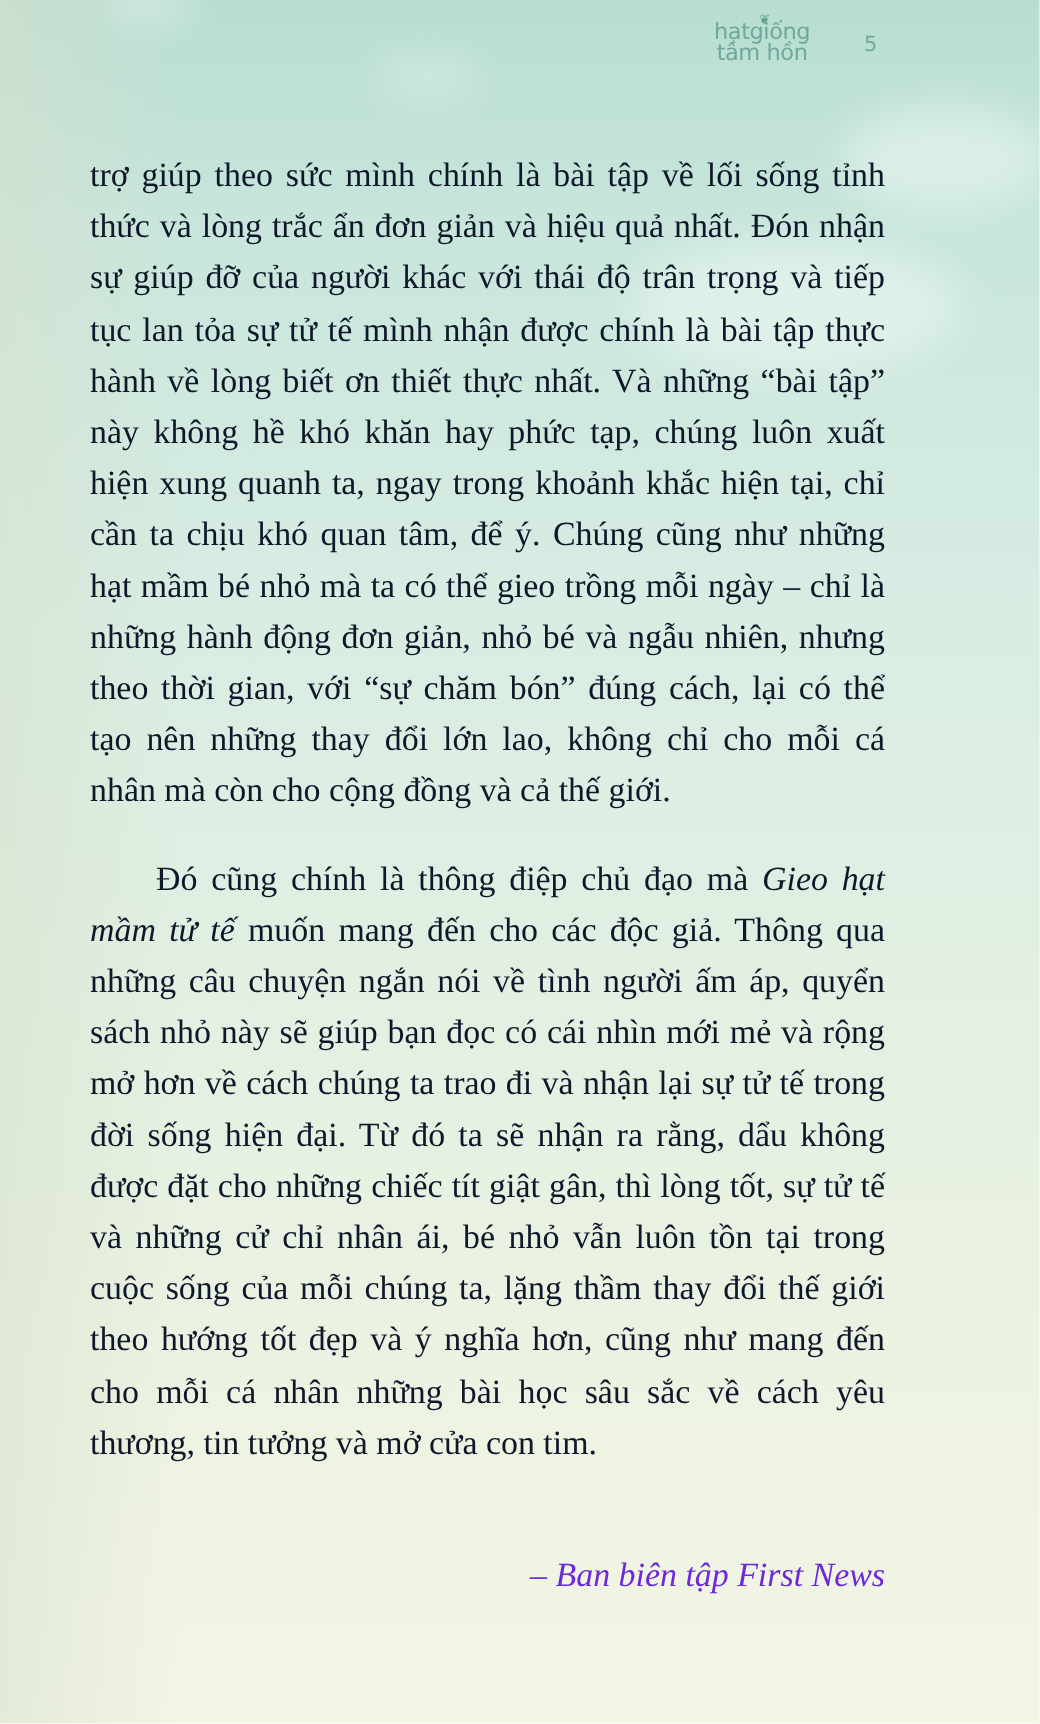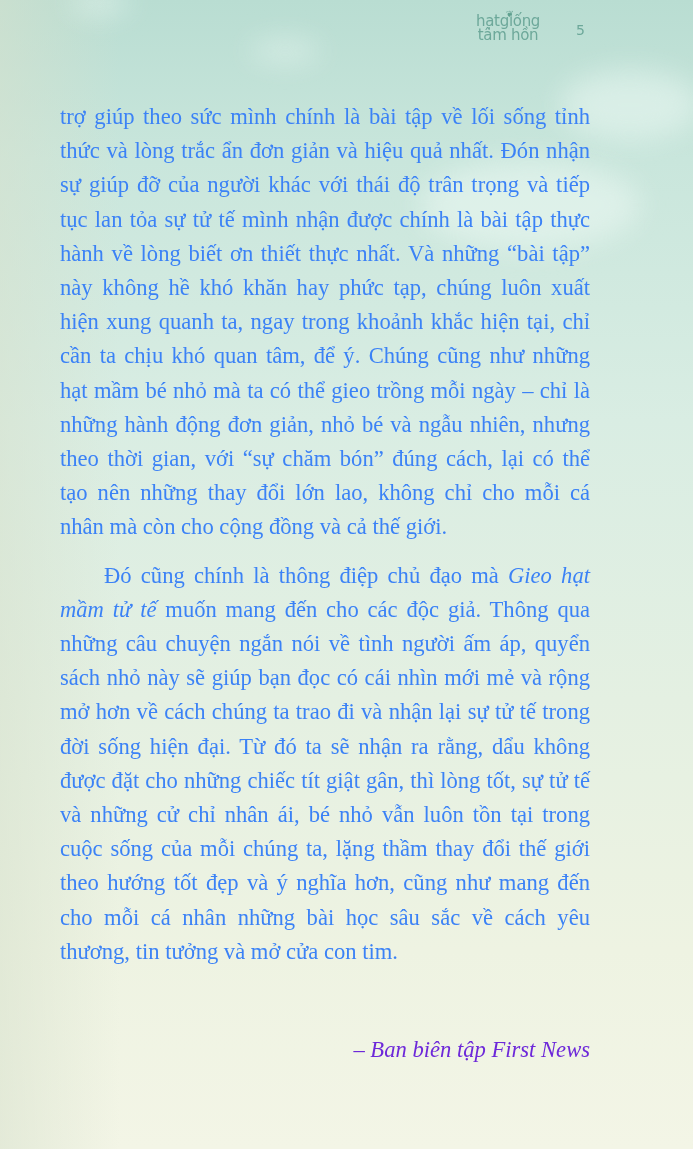--- a/index.html
+++ b/index.html
@@ -24,24 +24,24 @@
       font-family: "DejaVu Sans", sans-serif; font-size: 15px; line-height: 14px;
       letter-spacing: -0.3px; text-align: center;
     }
     .logo .leaf { position: absolute; left: 30px; top: -7px; color: #5fa08f; font-size: 9px; }
     .page-num {
       position: absolute; left: 100px; top: 8px; color: #6da89a;
       font-family: "DejaVu Sans", sans-serif; font-size: 14px;
     }
     .text {
       position: absolute; left: 60px; top: 100px; width: 530px;
-      color: #3b82f6; font-size: 22.6px; line-height: 34.2px; text-align: justify;
+      color: #0f172a; font-size: 22.6px; line-height: 34.2px; text-align: justify;
     }
     .text p { margin: 0; }
-    .text p.indent { text-indent: 44px; margin-top: 14px; }
+    .text p.indent { text-indent: 44px; margin-top: 24px; }
     .text em { font-style: italic; }
     .sig {
       position: absolute; right: 103px; top: 1037px;
       color: #6d28d9; font-size: 22.6px; font-style: italic;
     }
   </style>
 </head>
 <body>
 
 <div class="leftshade"></div>

